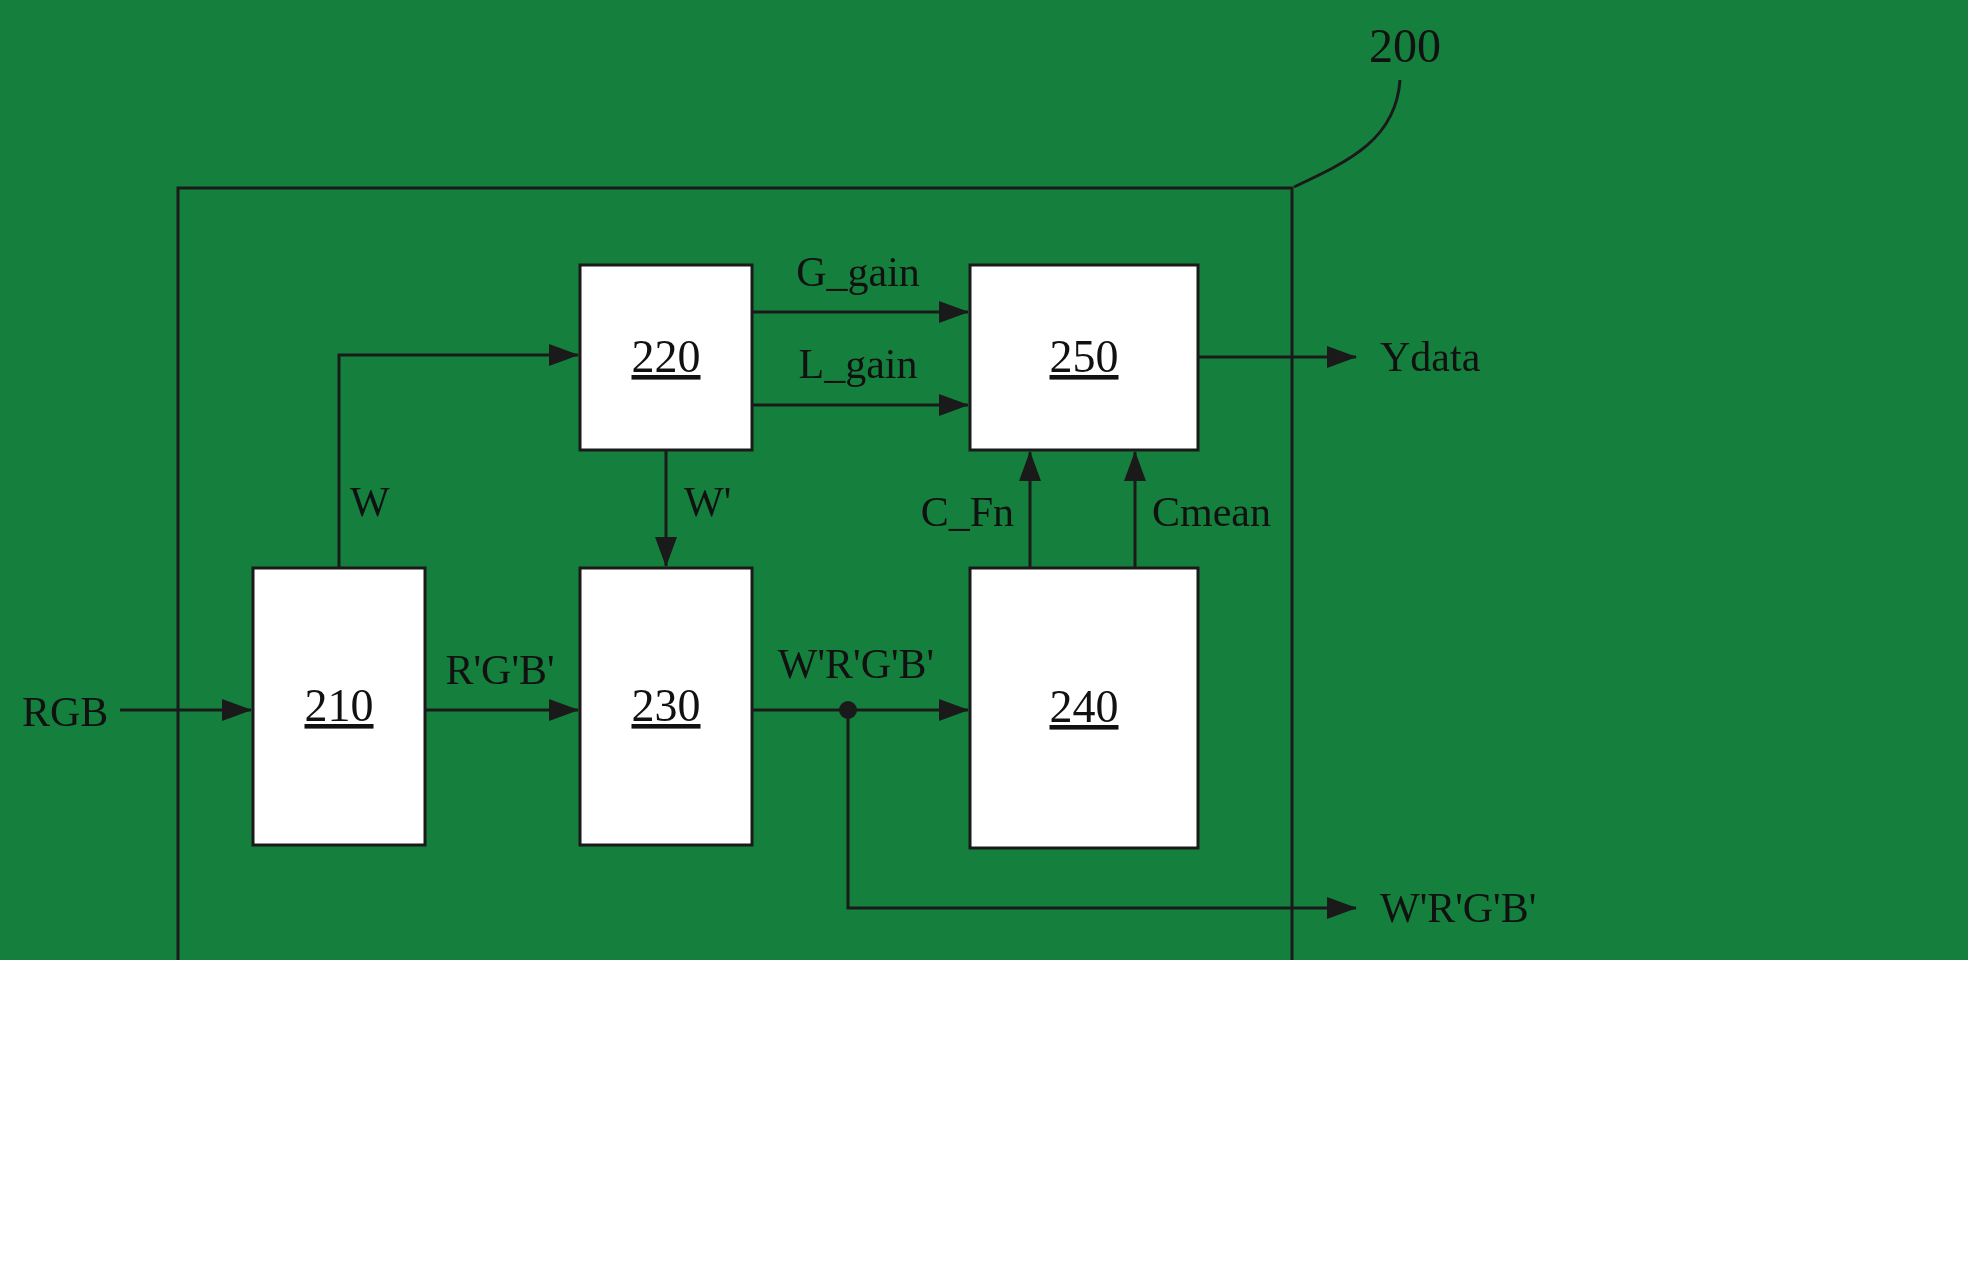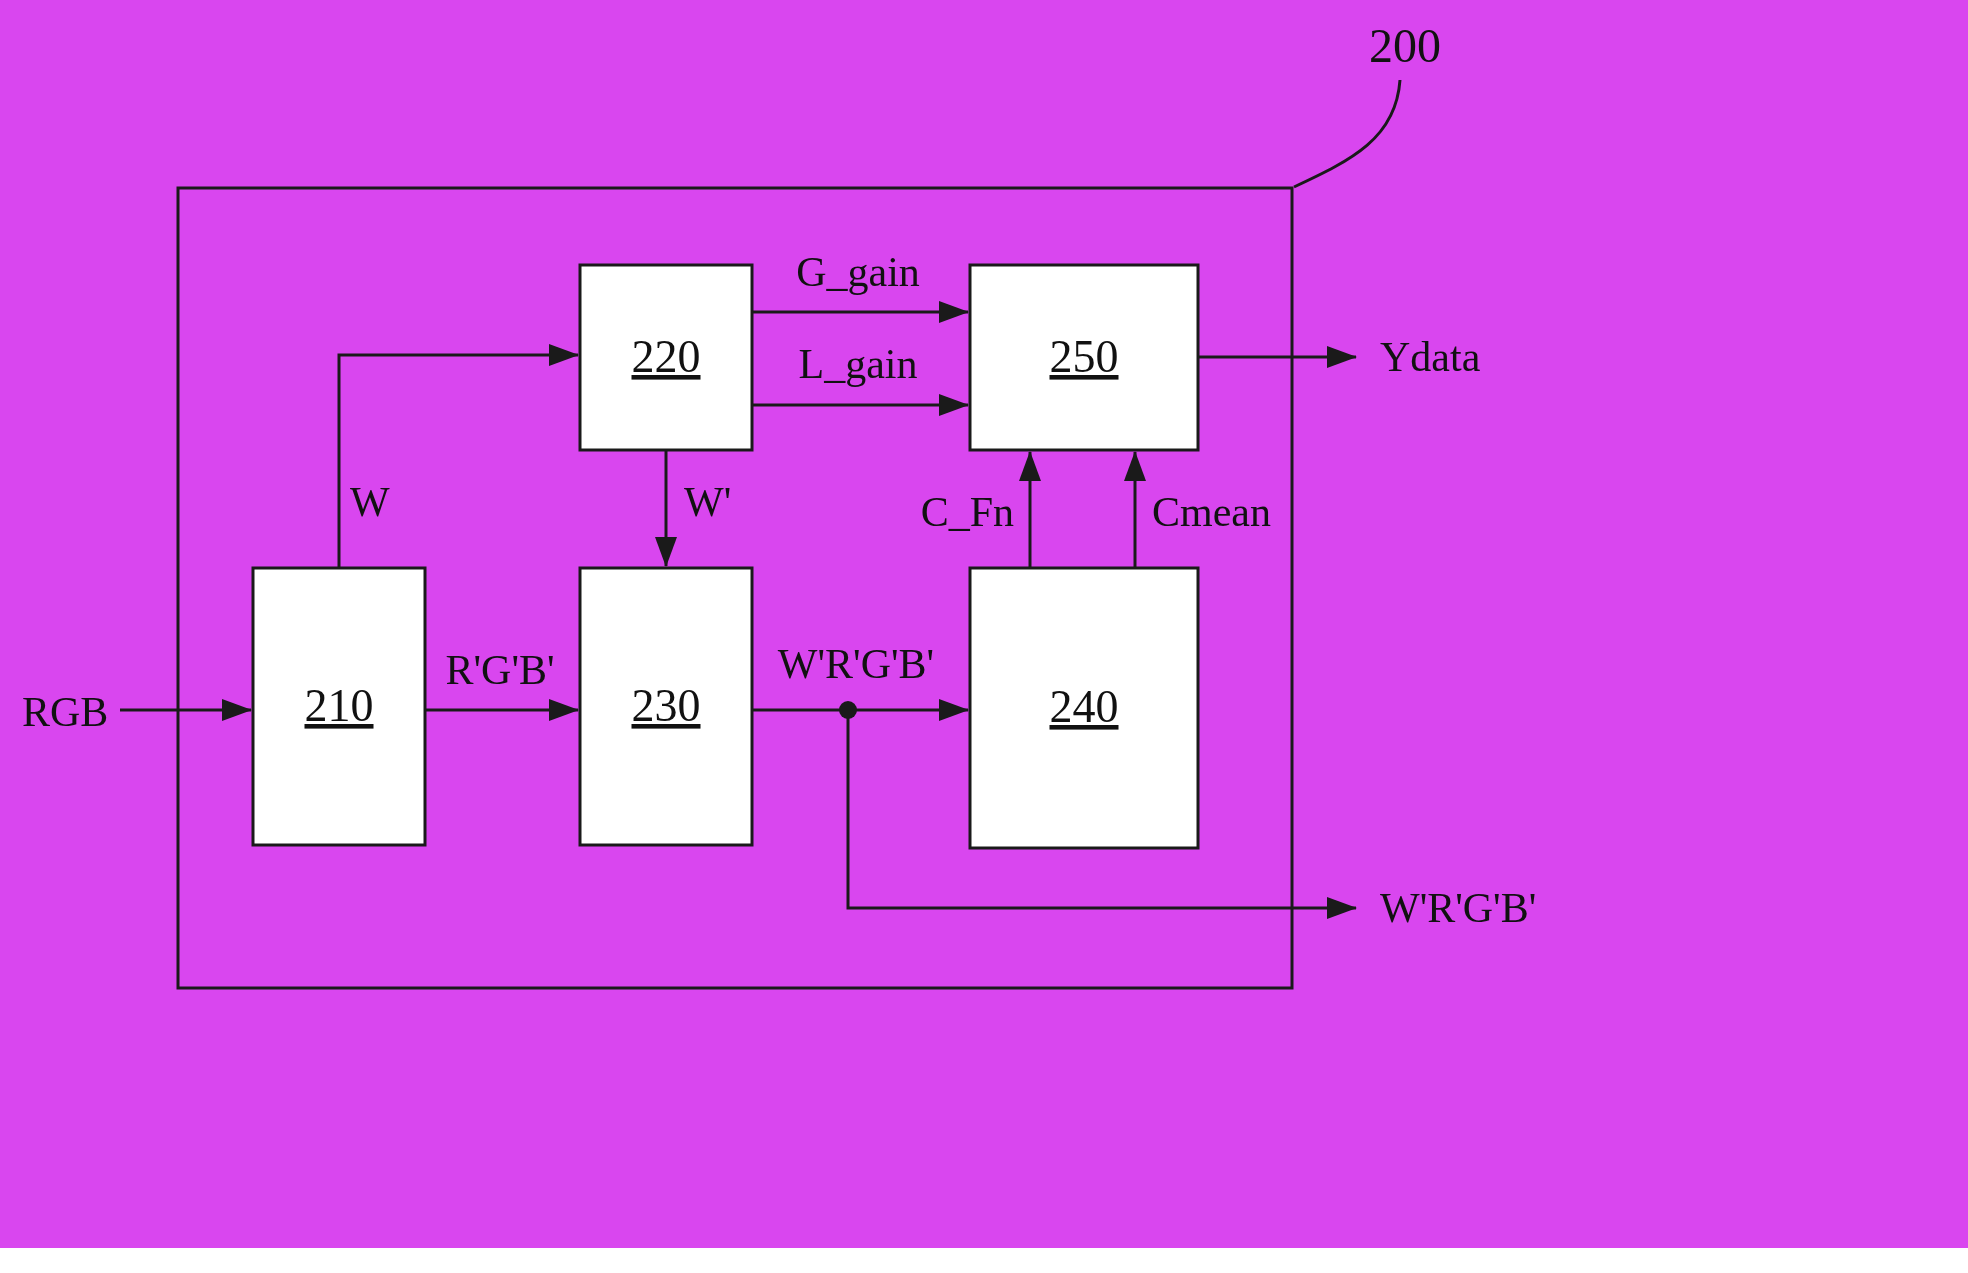--- a/index.html
+++ b/index.html
@@ -3,22 +3,22 @@
 <meta charset="utf-8">
 <style>
   html, body {
     margin: 0;
     padding: 0;
     background: #ffffff;
   }
   .stage {
     position: relative;
     width: 1968px;
-    height: 1248px;
-    background: #d946ef;
+    height: 960px;
+    background: #15803d;
     overflow: hidden;
   }
   svg text {
     font-family: "Liberation Serif", "DejaVu Serif", serif;
     fill: #111111;
   }
   .block-rect {
     fill: #ffffff;
     stroke: #1a1a1a;
     stroke-width: 3;

